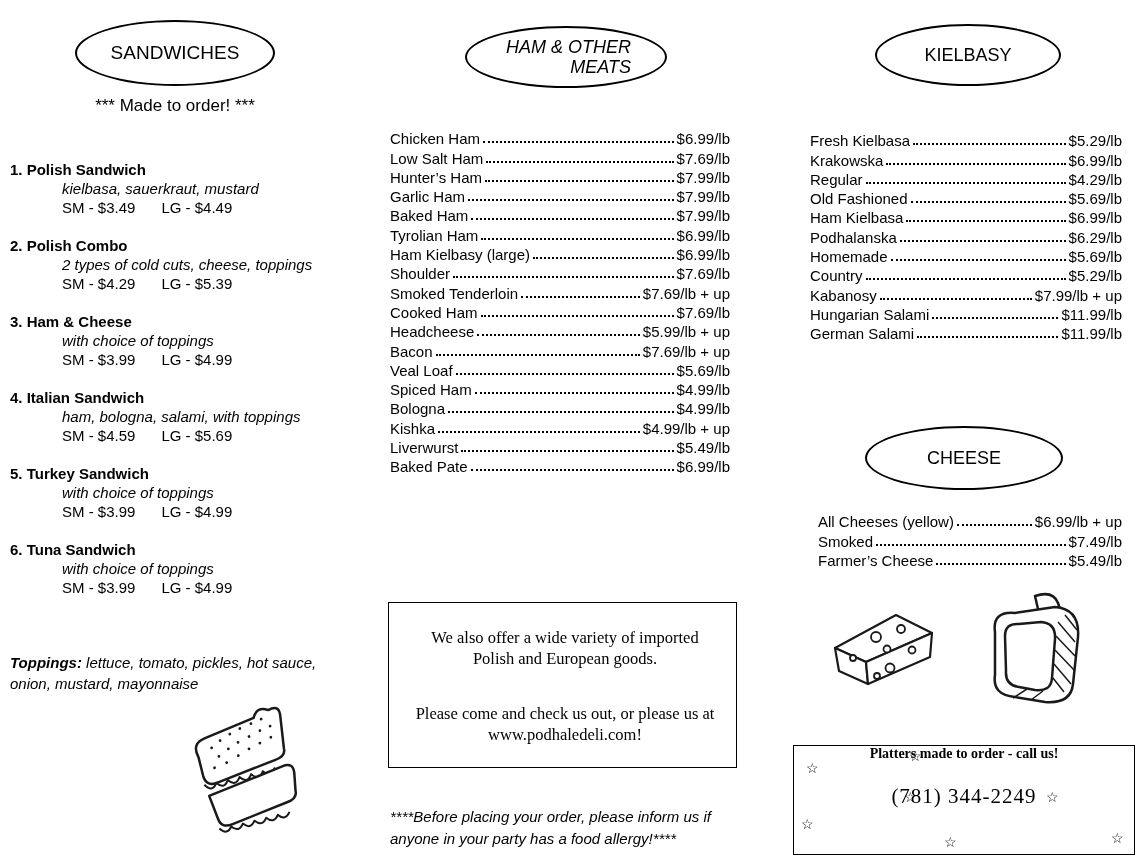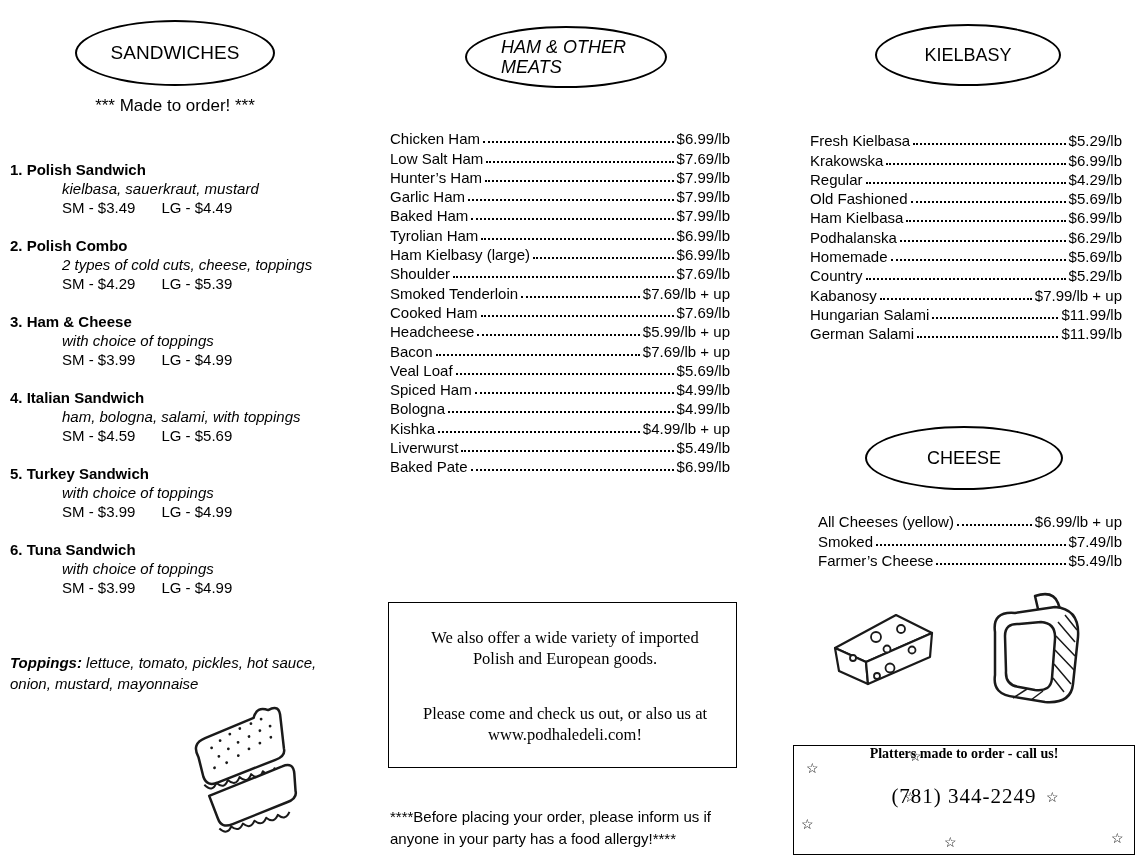--- a/index.html
+++ b/index.html
@@ -7,21 +7,21 @@
   #menu {
     position:relative; width:1146px; height:862px; background:#fff;
     font-family:"Liberation Sans", sans-serif; color:#000; overflow:hidden;
   }
   .abs { position:absolute; }
 
   
   .oval {
     border:2px solid #000; border-radius:50%;
     display:flex; align-items:center; justify-content:center;
-    text-align:left; font-size:18px; line-height:20px;
+    text-align:right; font-size:18px; line-height:20px;
   }
 
   
   .price-line { display:flex; align-items:flex-end; font-size:15px; height:19.3px; }
   .pl-name { white-space:nowrap; }
   .pl-dots { flex:1; border-bottom:2px dotted #000; margin:0 3px 4px 3px; min-width:10px; }
   .pl-price { white-space:nowrap; }
 
   
   .sw-item { margin-bottom:19px; font-size:15px; line-height:19px; }
@@ -256,24 +256,24 @@
 
       <div class="price-line">
         <span class="pl-name">Baked Pate</span>
         <span class="pl-dots"></span>
         <span class="pl-price">$6.99/lb</span>
       </div>
     </div>
 
   <div class="abs info-box" style="left:388px; top:602px; width:349px; height:166px;padding-left:21px;">
     <div class="p1">We also offer a wide variety of imported Polish and European goods.</div>
-    <div class="p2">Please come and check us out, or also us at www.podhaledeli.com!</div>
-  </div>
-
-  <div class="abs allergy" style="left:390px; top:806px; width:350px;">****Before placing your order, please inform us if anyone in your party has a food allergy!****</div>
+    <div class="p2">Please come and check us out, or please us at www.podhaledeli.com!</div>
+  </div>
+
+  <div class="abs allergy" style="left:390px; top:806px; width:350px;font-style:italic;">****Before placing your order, please inform us if anyone in your party has a food allergy!****</div>
 
   <div class="abs oval" style="left:875px; top:24px; width:186px; height:62px;">
     <span>KIELBASY</span>
   </div>
 
   <div class="abs" style="left:810px; top:130px; width:312px;">
 
       <div class="price-line">
         <span class="pl-name">Fresh Kielbasa</span>
         <span class="pl-dots"></span>

